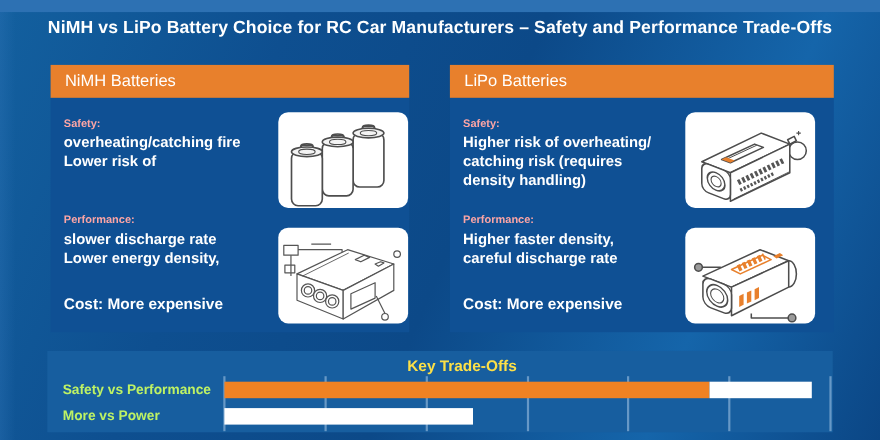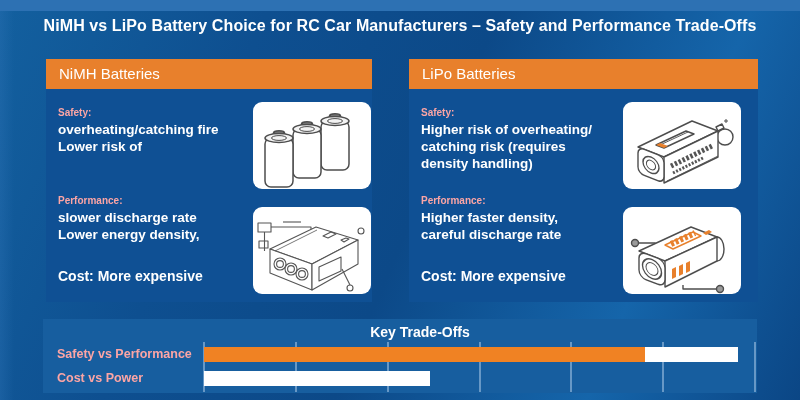--- a/index.html
+++ b/index.html
@@ -34,24 +34,24 @@
   .card{position:absolute;width:118px;height:87px;background:#ffffff;border-radius:9px;}
   .panel.left  .card1{left:207px;top:13px;}
   .panel.left  .card2{left:207px;top:118px;}
   .panel.right .card1{left:214px;top:13px;}
   .panel.right .card2{left:214px;top:118px;}
   .card svg{display:block;width:100%;height:100%;}
   
   .tradeoffs{position:absolute;left:43px;top:319px;width:714px;height:74px;background:#175e9f;}
   .chart-title{
     position:absolute;top:5px;left:0;right:0;text-align:center;padding-left:40px;
-    color:#ffffff;font-size:14px;font-weight:700;
+    color:#fde047;font-size:14px;font-weight:700;
   }
   .gridline{position:absolute;top:23px;height:50px;width:2px;background:rgba(170,200,230,.55);}
-  .row-label{position:absolute;left:14px;color:#fca5a5;font-size:12.5px;font-weight:700;line-height:15px;}
+  .row-label{position:absolute;left:14px;color:#bef264;font-size:12.5px;font-weight:700;line-height:15px;}
   .row-label.l0{top:28px;}
   .row-label.l1{top:52px;}
   .bar-track{position:absolute;left:161px;height:15px;display:flex;}
   .bar-track.t0{top:28px;}
   .bar-track.t1{top:52px;}
   .seg{height:15px;}
 </style>
 <title>NiMH vs LiPo Battery Choice for RC Car Manufacturers – Safety and Performance Trade-Offs</title></head>
 <body>
 
@@ -207,21 +207,21 @@
     <div id="gridlines">
         <div class="gridline" style="left: 160px;"></div>
         <div class="gridline" style="left: 251.833px;"></div>
         <div class="gridline" style="left: 343.667px;"></div>
         <div class="gridline" style="left: 435.5px;"></div>
         <div class="gridline" style="left: 527.333px;"></div>
         <div class="gridline" style="left: 619.167px;"></div>
         <div class="gridline" style="left: 711px;"></div>
       </div>
     <div class="row-label l0">Safety vs Performance</div>
-    <div class="row-label l1">Cost vs Power</div>
+    <div class="row-label l1">More vs Power</div>
     <div class="bar-track t0">
         <div class="seg" style="width: 440.8px; background: rgb(240, 130, 35);"></div>
         <div class="seg" style="width: 93.67px; background: rgb(255, 255, 255);"></div>
       </div>
     <div class="bar-track t1">
         <div class="seg" style="width: 225.91px; background: rgb(255, 255, 255);"></div>
       </div>
   </section>
 </div>
 

